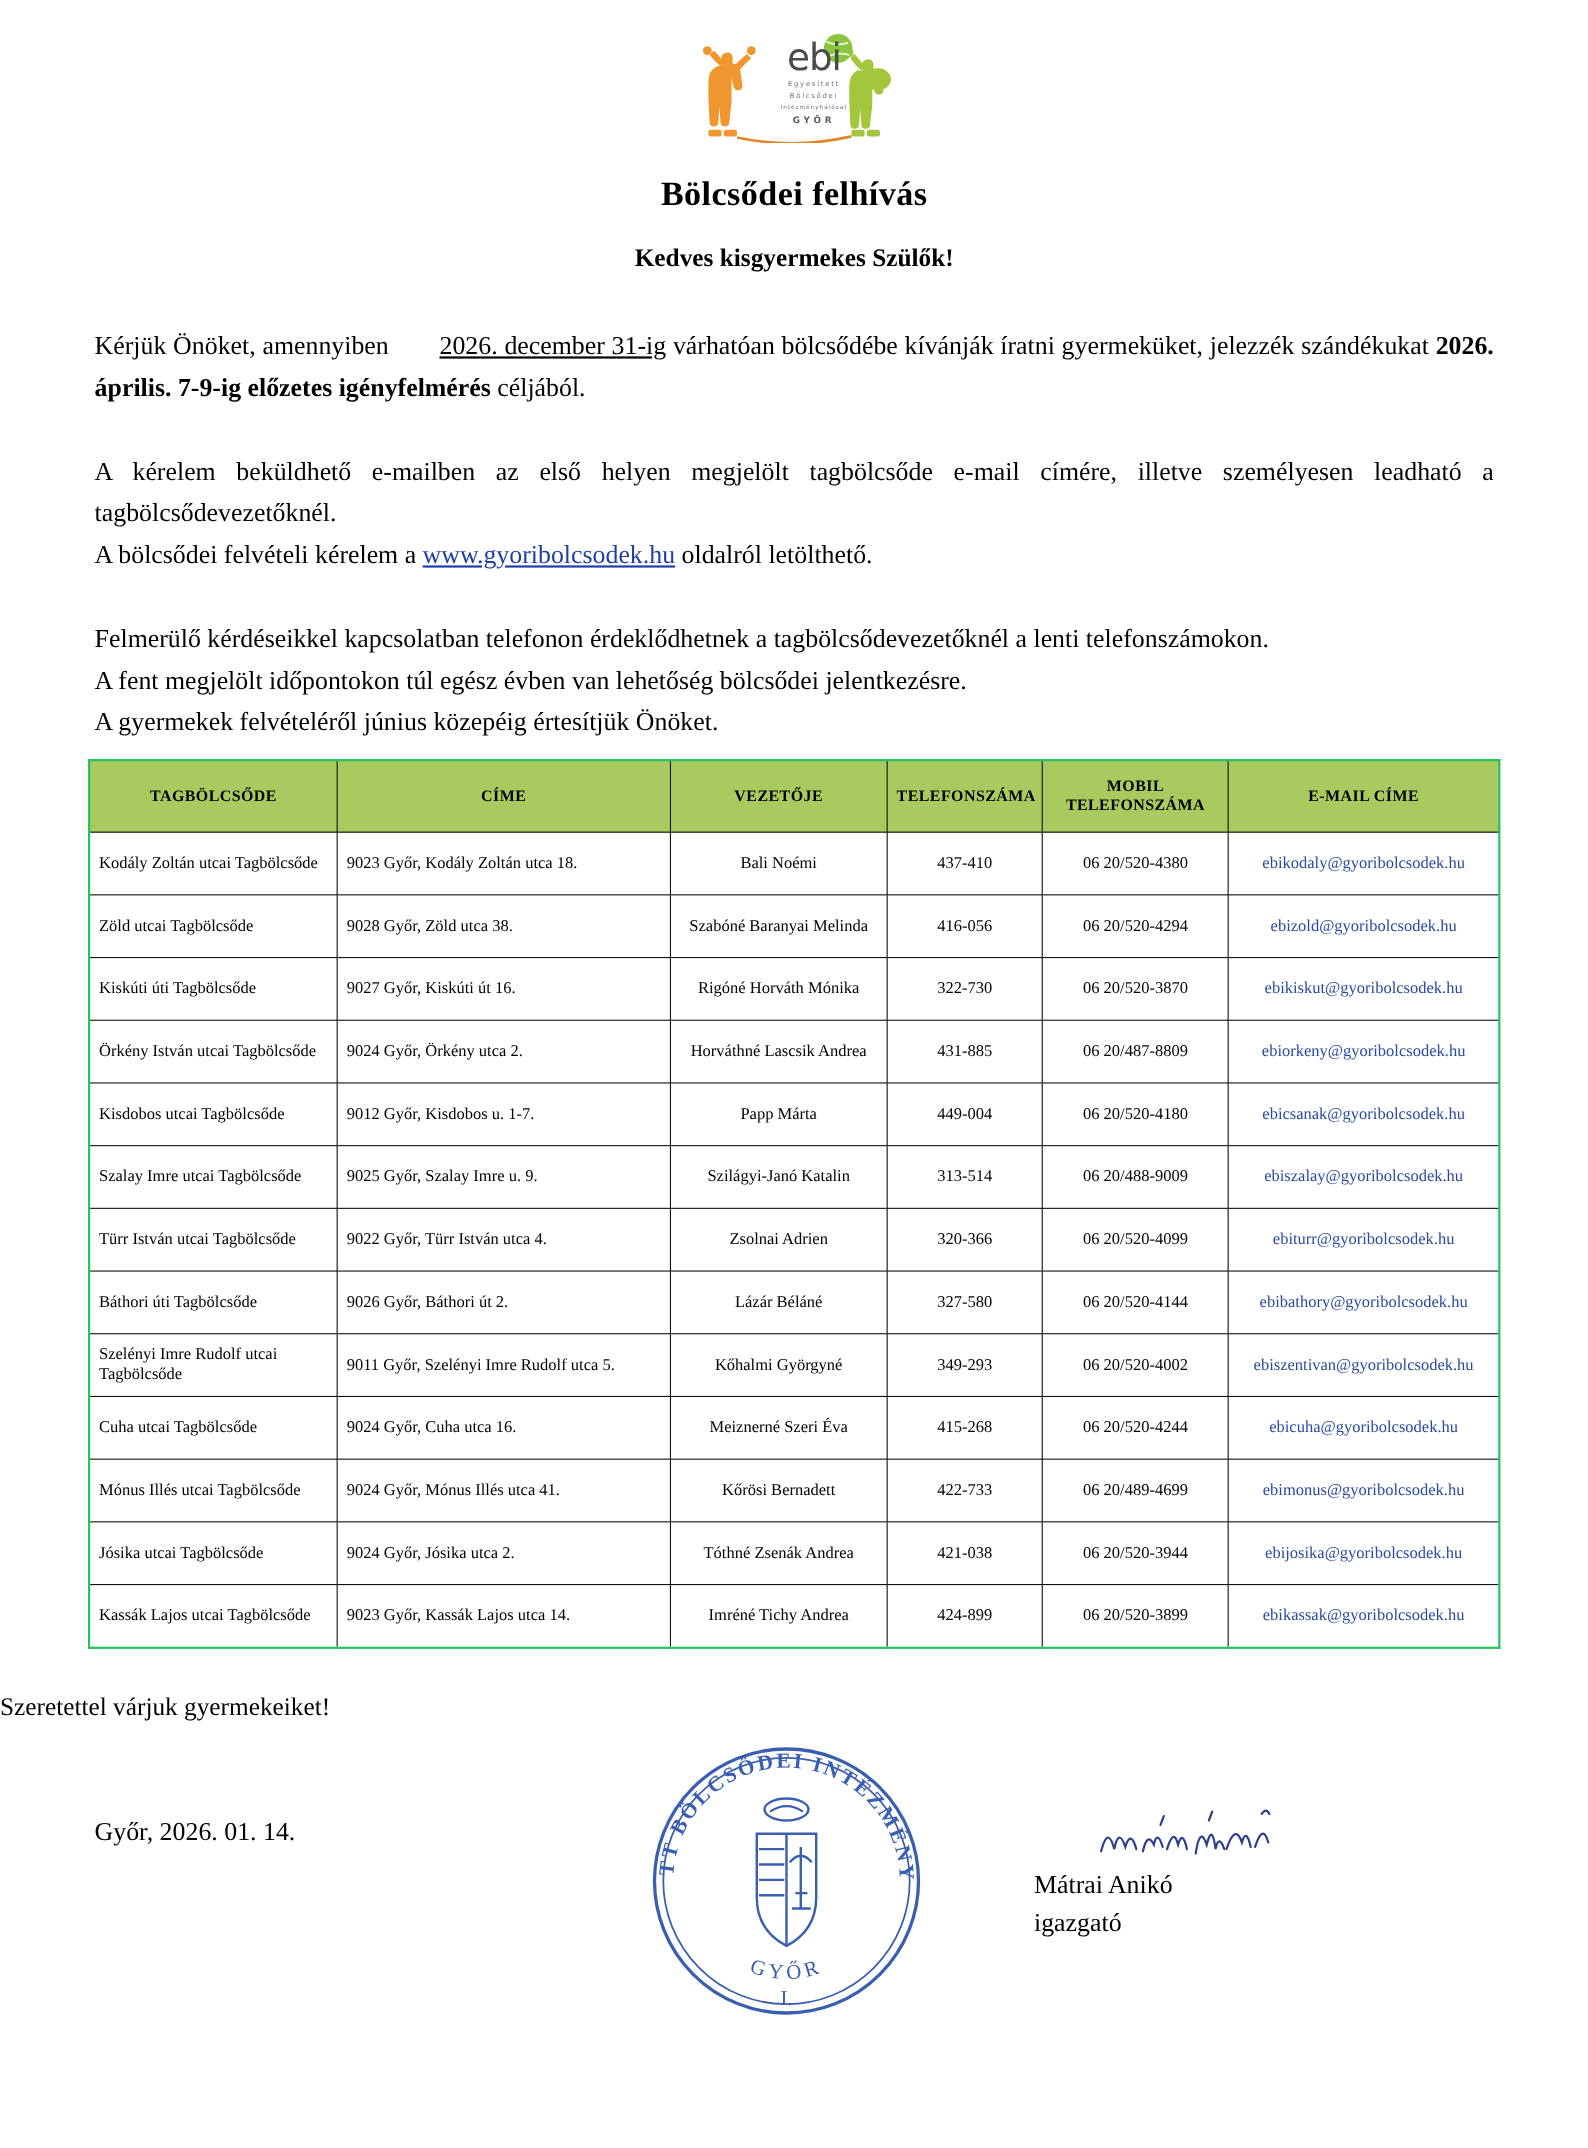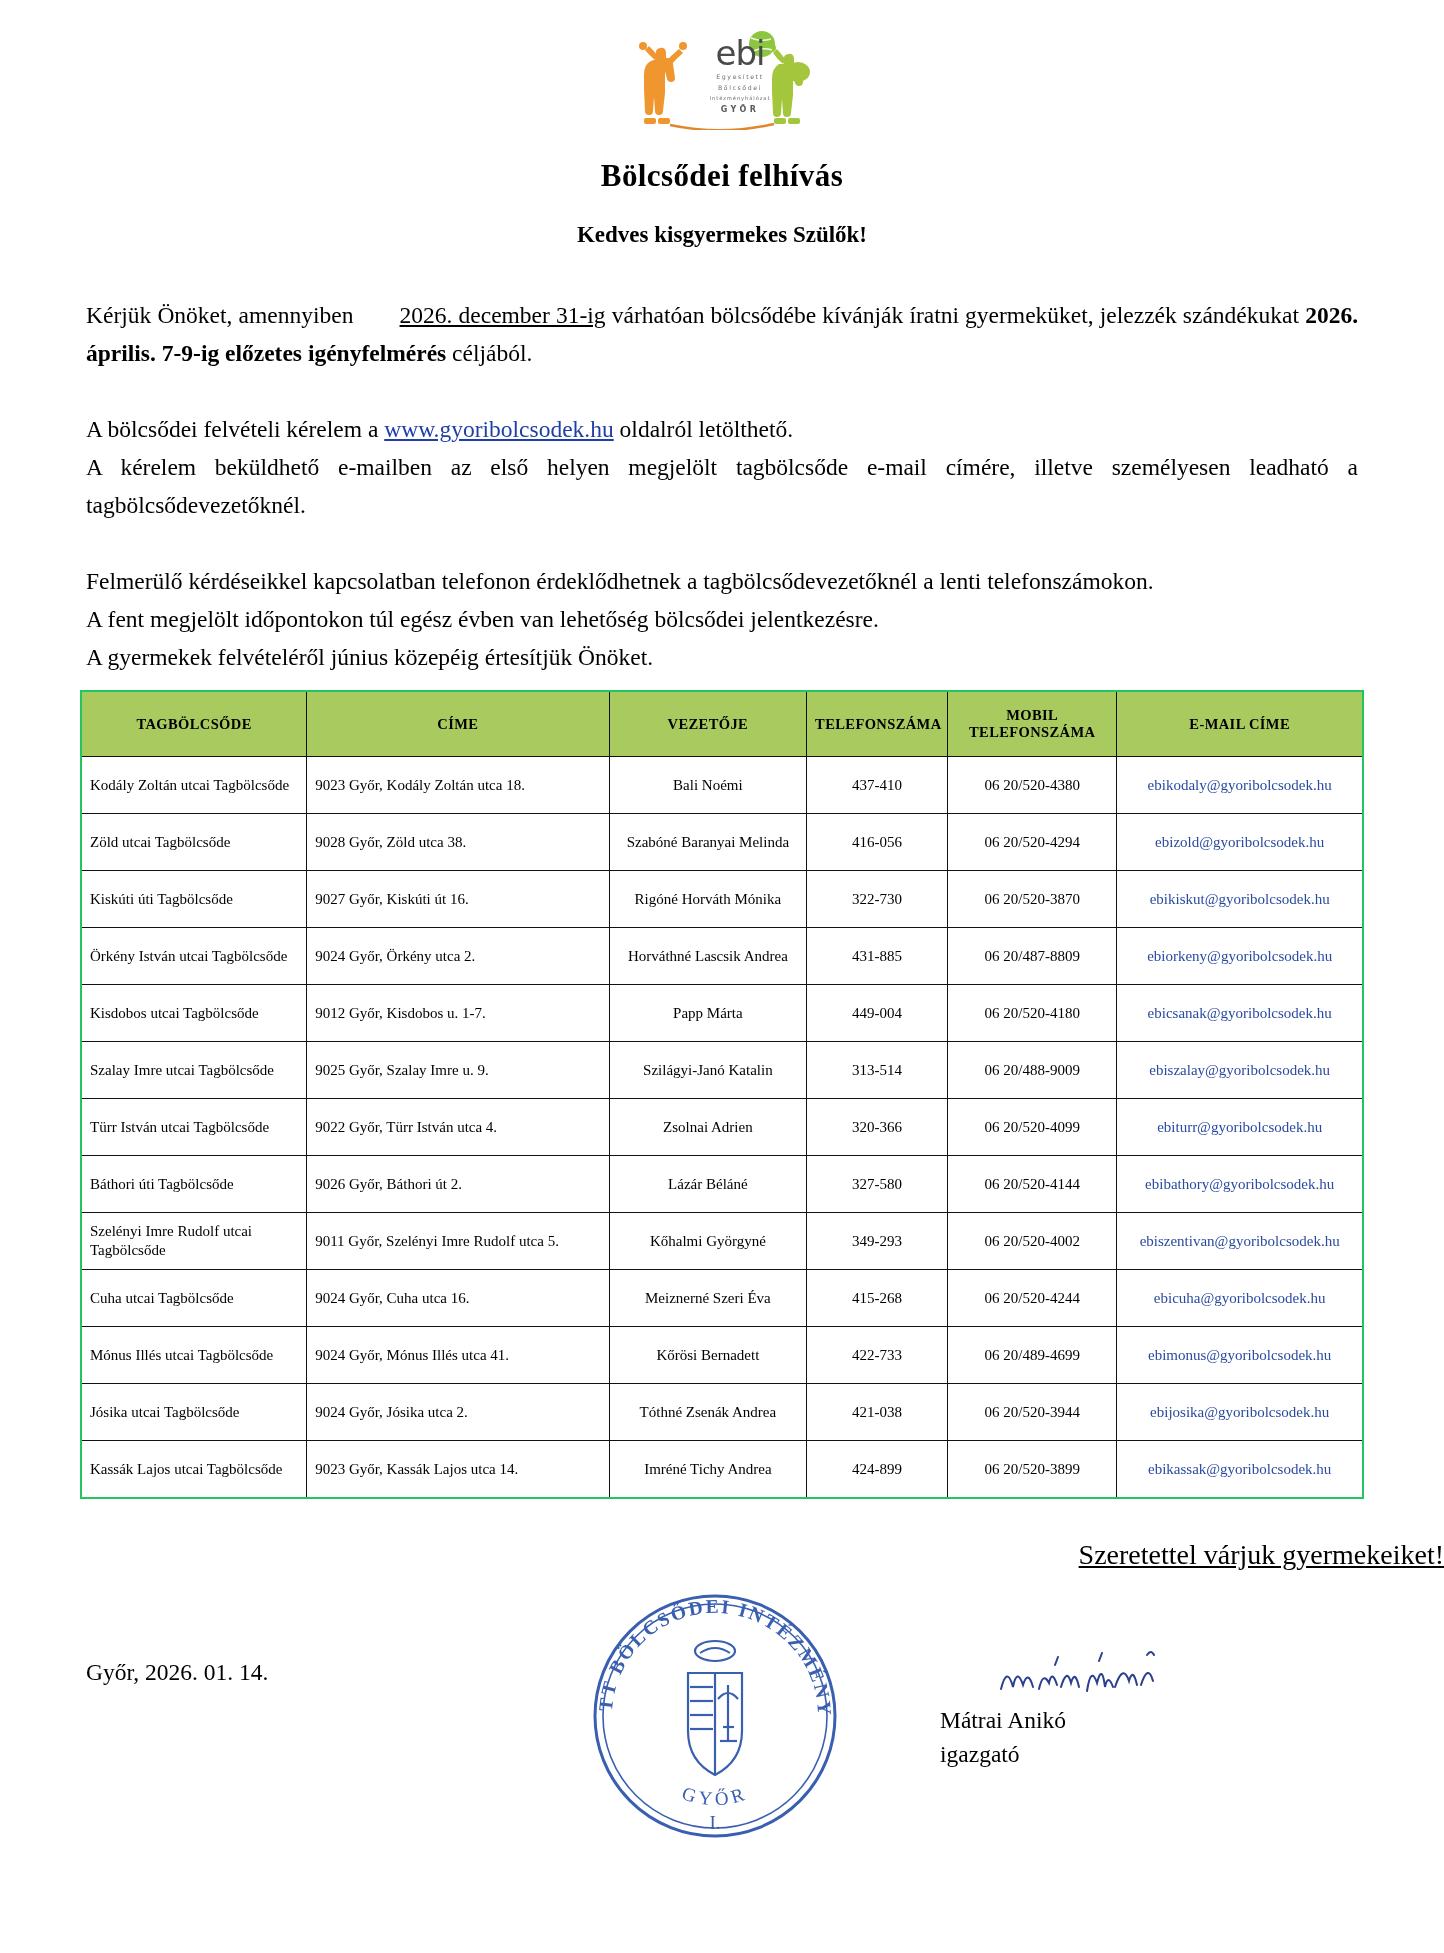--- a/index.html
+++ b/index.html
@@ -149,24 +149,23 @@
 
   col.w-name  { width: 17.6%; }
   col.w-addr  { width: 23.6%; }
   col.w-lead  { width: 15.4%; }
   col.w-phone { width: 11.0%; }
   col.w-mob   { width: 13.2%; }
   col.w-mail  { width: 19.2%; }
 
   
   .closing {
-    text-align: right;
-    font-size: 28px;
+    text-align: left;
+    font-size: 23px;
     margin-top: 40px;
-    text-decoration: underline;
   }
   .signature-block {
     position: relative;
     height: 300px;
     margin-top: 4px;
   }
   .date-line {
     position: absolute;
     left: 86px;
     top: 84px;
@@ -250,25 +249,25 @@
   <div class="body-area">
 
     <div class="gap-lg"></div>
 
     <p class="para">
       <span>Kérjük Önöket, amennyiben </span><span class="u">2026. december 31-ig</span><span> várhatóan bölcsődébe kívánják íratni gyermeküket, jelezzék szándékukat </span><span class="b">2026. április. 7-9-ig előzetes igényfelmérés</span><span> céljából.</span>
     </p>
 
     <div class="gap-md"></div>
 
+    <p class="para">A kérelem beküldhető e-mailben az első helyen megjelölt tagbölcsőde e-mail címére, illetve személyesen leadható a tagbölcsődevezetőknél.</p>
+
     <p class="para">
       <span>A bölcsődei felvételi kérelem a </span><a class="link" href="#">www.gyoribolcsodek.hu</a><span> oldalról letölthető.</span>
     </p>
-
-    <p class="para">A kérelem beküldhető e-mailben az első helyen megjelölt tagbölcsőde e-mail címére, illetve személyesen leadható a tagbölcsődevezetőknél.</p>
 
     <div class="gap-md"></div>
 
     <p class="para">Felmerülő kérdéseikkel kapcsolatban telefonon érdeklődhetnek a tagbölcsődevezetőknél a lenti telefonszámokon.</p>
     <p class="para">A fent megjelölt időpontokon túl egész évben van lehetőség bölcsődei jelentkezésre.</p>
     <p class="para">A gyermekek felvételéről június közepéig értesítjük Önöket.</p>
   </div>
 
   <div class="table-wrap">
     <table class="sites">

